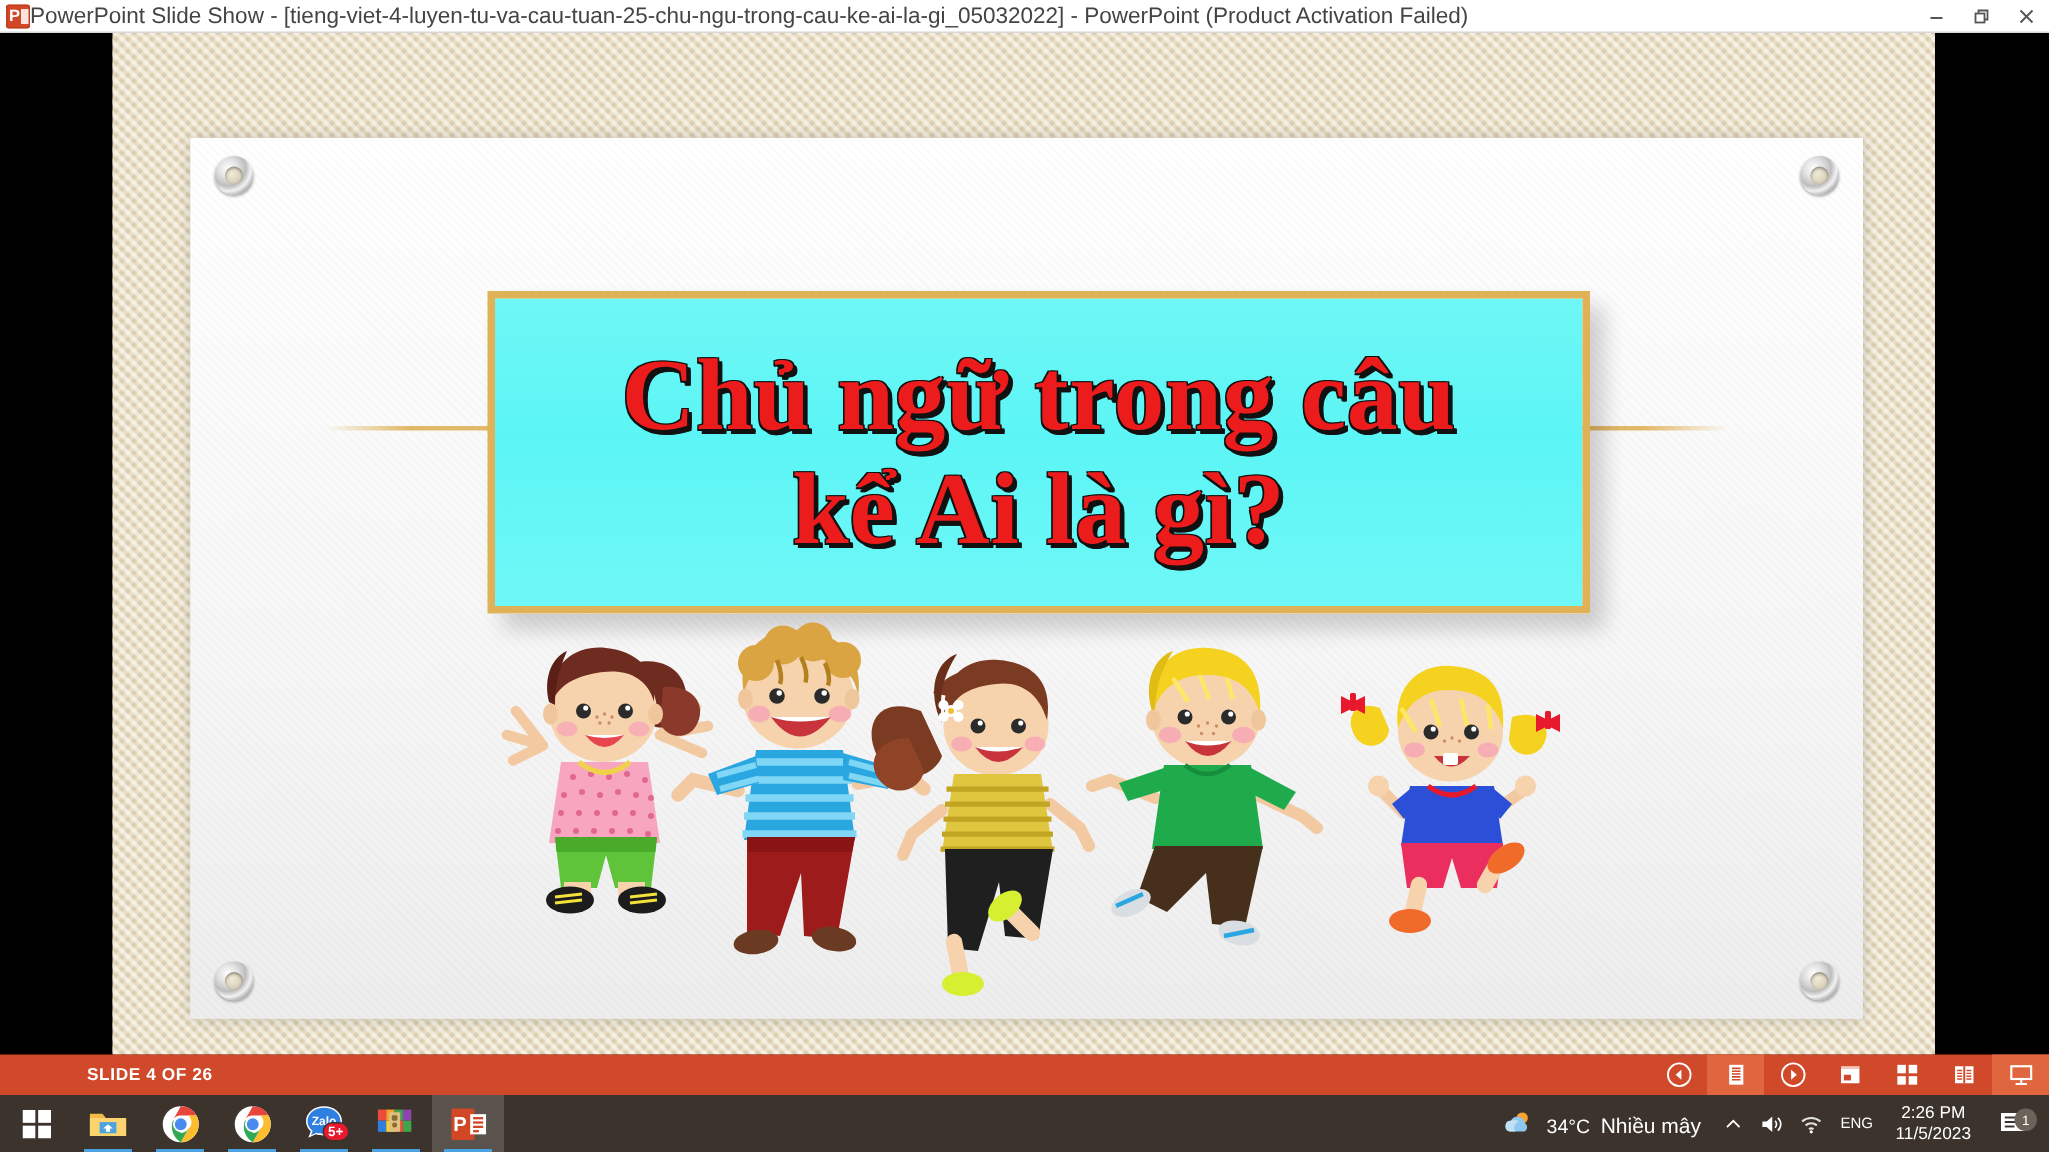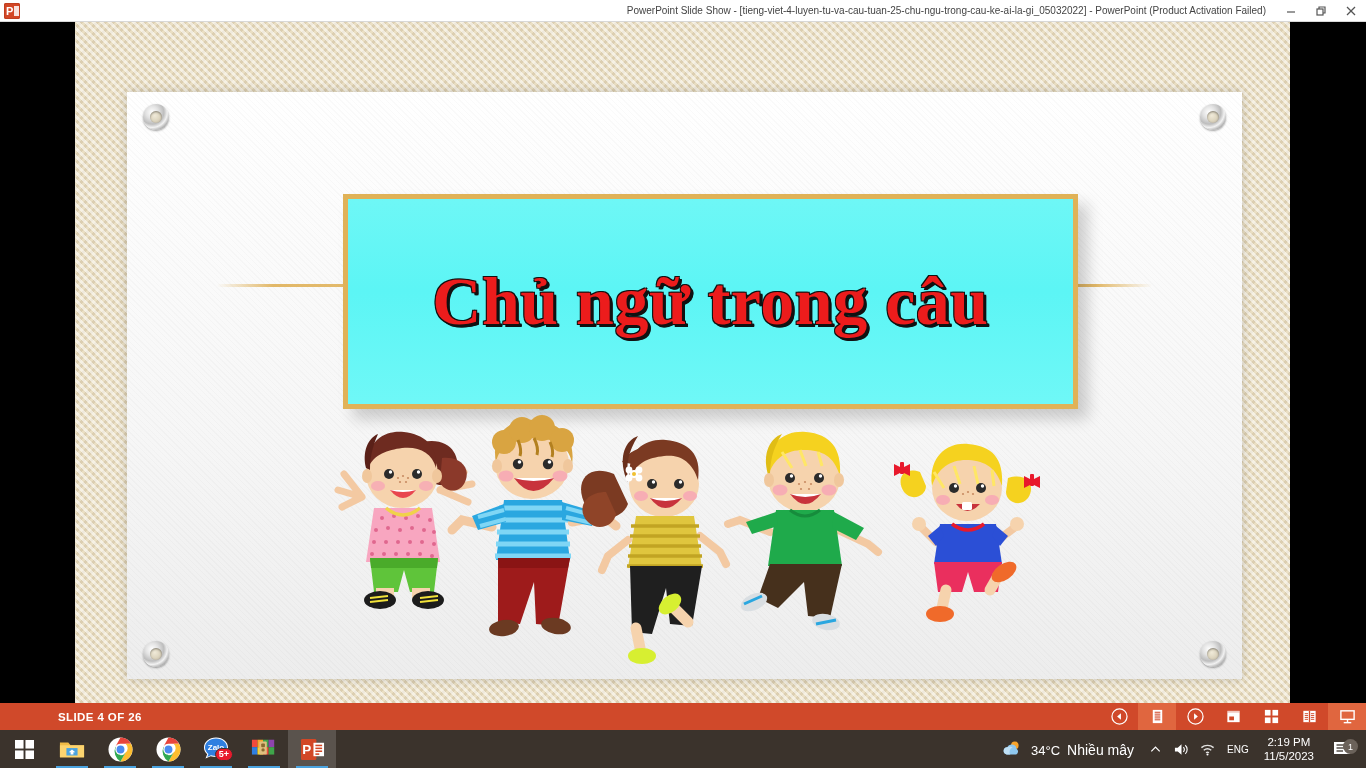--- a/index.html
+++ b/index.html
@@ -24,24 +24,23 @@
   #titlebar .ppt-ico:after{
     content:"P"; position:absolute; left:2px; top:0px; font-size:11px;
     line-height:16px; color:#fff; font-weight:bold;
     font-family:"Liberation Sans", sans-serif;
   }
   #titlebar .ppt-ico:before{
     content:""; position:absolute; right:1px; top:3px; width:5px; height:10px;
     background:#fff; opacity:.85;
   }
   #title-text{
-    flex:1 1 auto; text-align:right; font-size:10px; color:#444;
+    flex:1 1 auto; text-align:left; font-size:15px; color:#444;
     white-space:nowrap; overflow:hidden; text-overflow:ellipsis;
     padding:0 100px 0 0;
-    margin-left:37px;
   }
   .wbtns{ position:absolute; right:0; top:0; height:22px; display:flex; }
   .wbtn{ width:30px;height:22px;display:flex;align-items:center;justify-content:center;
          color:#555; font-size:12px; line-height:1; }
   .wbtn svg{ display:block; }
 
   
   #backdrop{
     position:absolute; left:0; top:22px; width:1366px; height:681px;
     background:#000; z-index:10;
@@ -85,21 +84,21 @@
     position:absolute; left:90px; right:90px; top:192px; height:3px;
     background:linear-gradient(90deg, rgba(226,184,104,0) 0%, #e2b868 6%, #e7c47e 50%, #e2b868 94%, rgba(226,184,104,0) 100%);
   }
 
   
   #titlebox{
     position:absolute; left:198px; top:102px; width:735px; height:215px;
     background:linear-gradient(180deg,#6ef7f6 0%, #5cf5f5 45%, #6ff8f7 100%);
     border:5px solid #e0b257;
     box-shadow:10px 10px 14px rgba(0,0,0,.18);
-    display:flex; flex-direction:column; align-items:center; justify-content:center;margin-left:18px;
+    display:flex; flex-direction:column; align-items:center; justify-content:center;
   }
   #titlebox .line{
     font-family:"Liberation Serif", serif;
     font-weight:bold;
     color:#ec1c1c;
     font-size:68px;
     line-height:1.02;
     letter-spacing:.5px;
     text-shadow:
       3px 3px 0 #111, 3px 2px 0 #111, 2px 3px 0 #111,
@@ -206,20 +205,21 @@
 
     <div class="grommet" id="g-tl"></div>
     <div class="grommet" id="g-tr"></div>
     <div class="grommet" id="g-bl"></div>
     <div class="grommet" id="g-br"></div>
 
     <div id="goldline"></div>
 
     <div id="titlebox">
       <div class="line line1">Chủ ngữ trong câu</div>
+      <div class="line line2">kể Ai là gì?</div>
     </div>
 
     <div id="kids">
       <svg viewBox="0 0 740 260" xmlns="http://www.w3.org/2000/svg">
         <defs>
           <g id="face-freckles">
             <circle cx="0" cy="0" r="1" fill="#c98c63"></circle>
           </g>
         </defs>
 
@@ -687,21 +687,21 @@
         <path d="M2.5 6 a10 10 0 0 1 13 0" fill="none" stroke="#fff" stroke-width="1.5" opacity=".85"></path>
         <path d="M5 8.8 a6.4 6.4 0 0 1 8 0" fill="none" stroke="#fff" stroke-width="1.5" opacity=".85"></path>
         <path d="M7.4 11.5 a2.9 2.9 0 0 1 3.2 0" fill="none" stroke="#fff" stroke-width="1.5" opacity=".85"></path>
         <circle cx="9" cy="13.4" r="1.1" fill="#fff"></circle>
       </svg>
     </div>
 
     <div id="lang">ENG</div>
 
     <div id="clock">
-      <span>2:19 PM</span>
+      <span>2:26 PM</span>
       <span>11/5/2023</span>
     </div>
 
     <div id="notif">
       <svg width="20" height="18" viewBox="0 0 20 18">
         <rect x="2" y="2" width="16" height="12" fill="#fff"></rect>
         <g stroke="#3b332c" stroke-width="1.3">
           <line x1="4.5" y1="5" x2="15.5" y2="5"></line>
           <line x1="4.5" y1="8" x2="15.5" y2="8"></line>
           <line x1="4.5" y1="11" x2="11" y2="11"></line>

